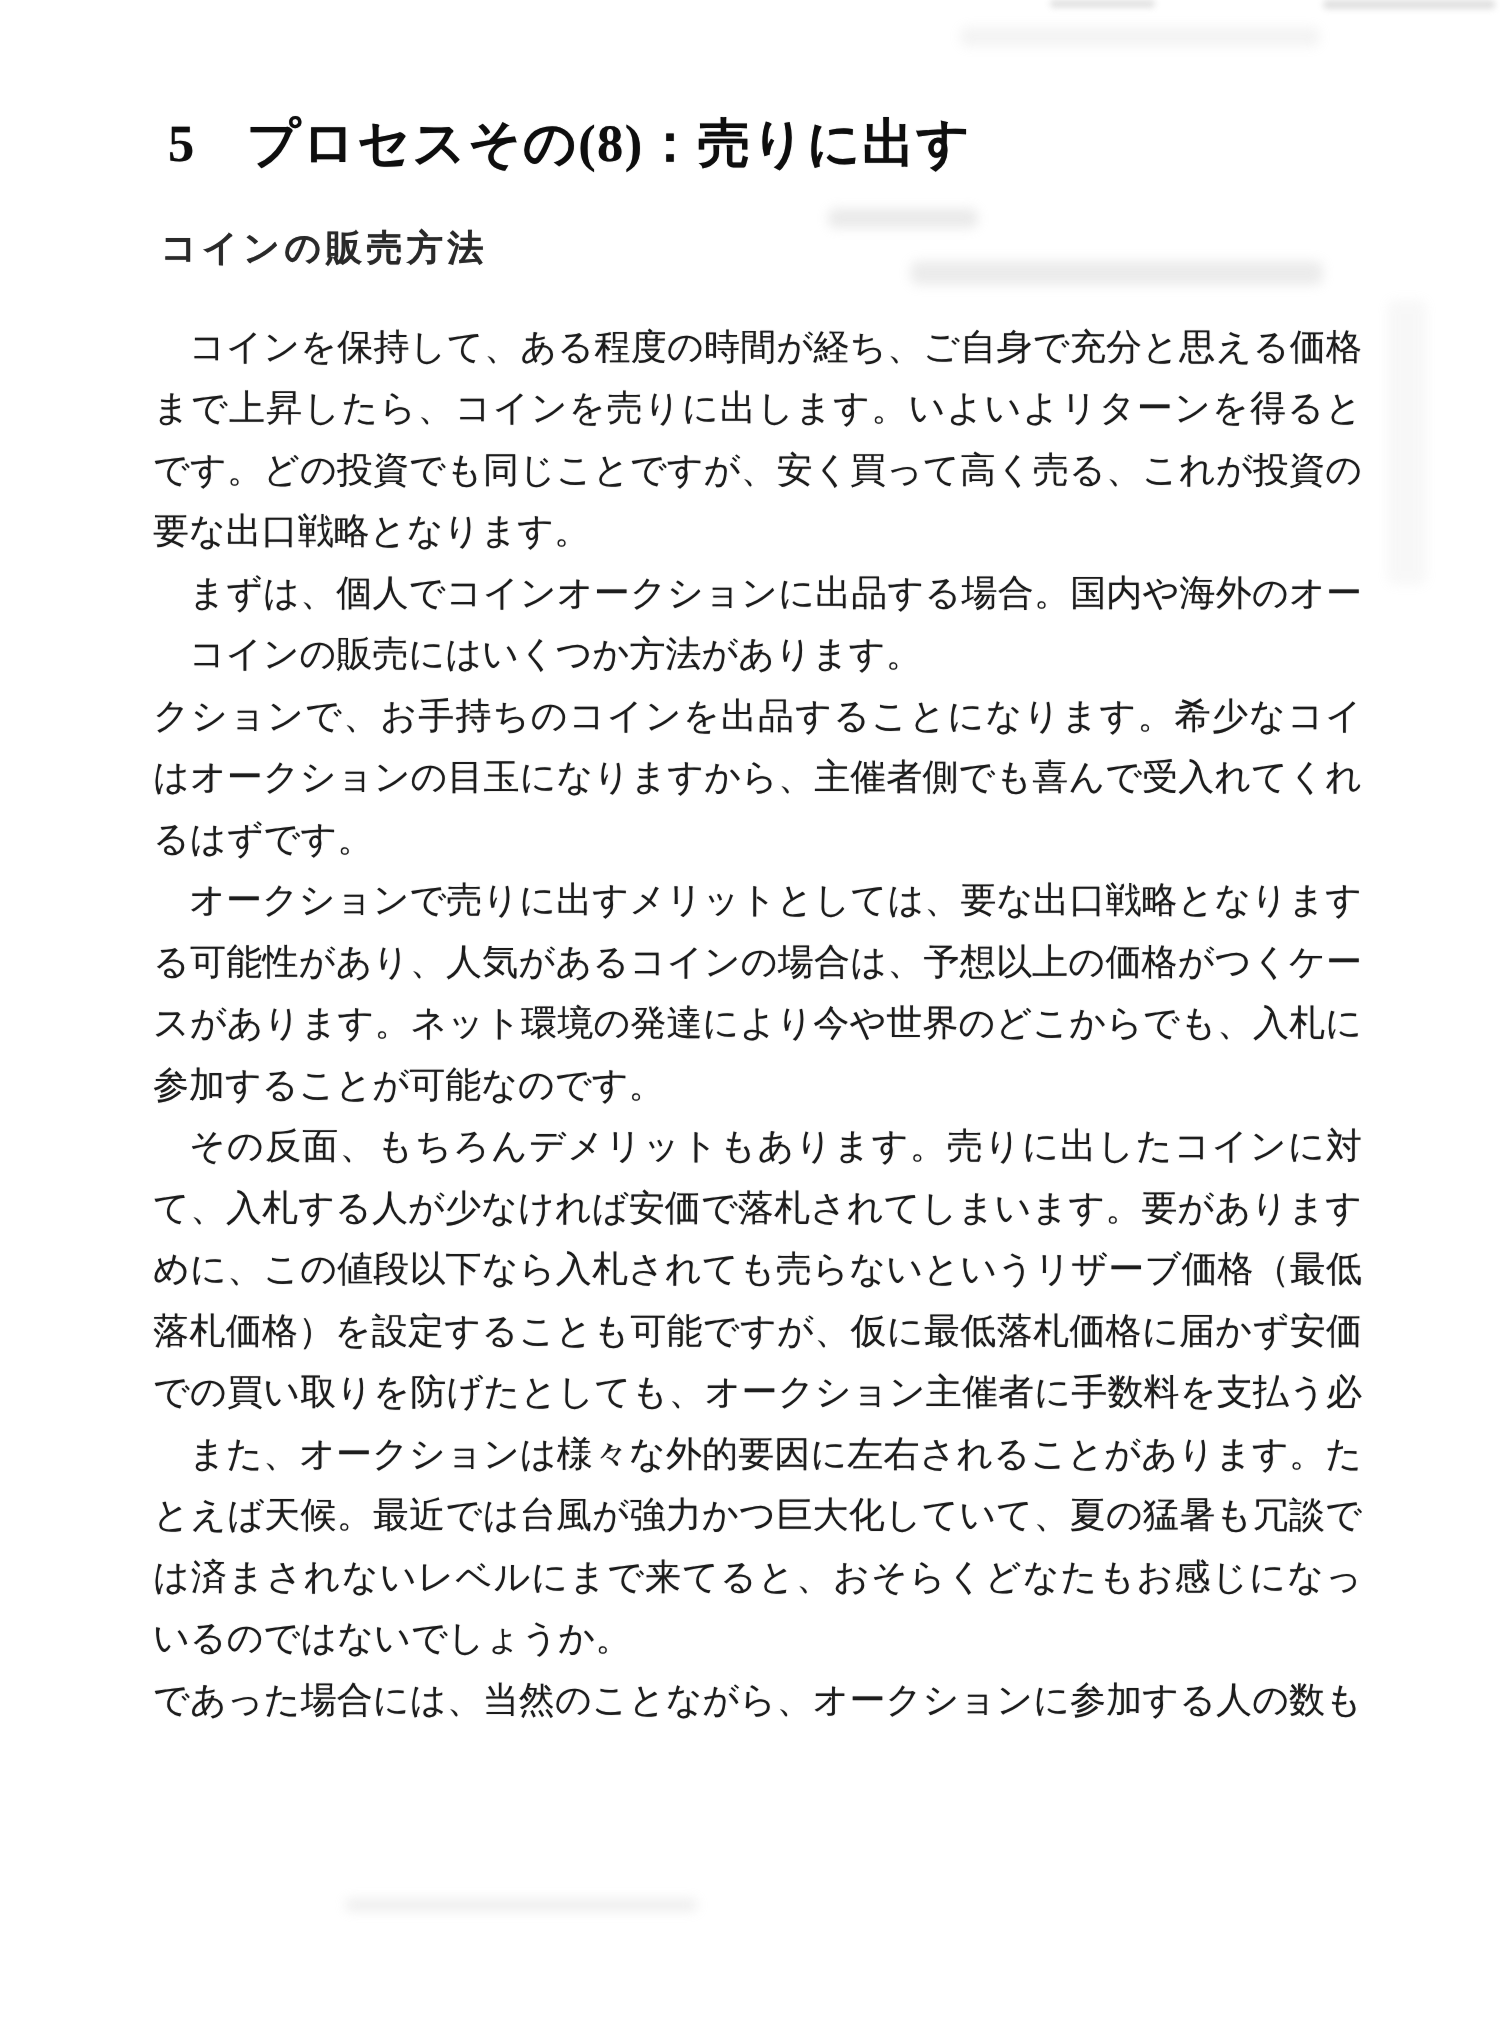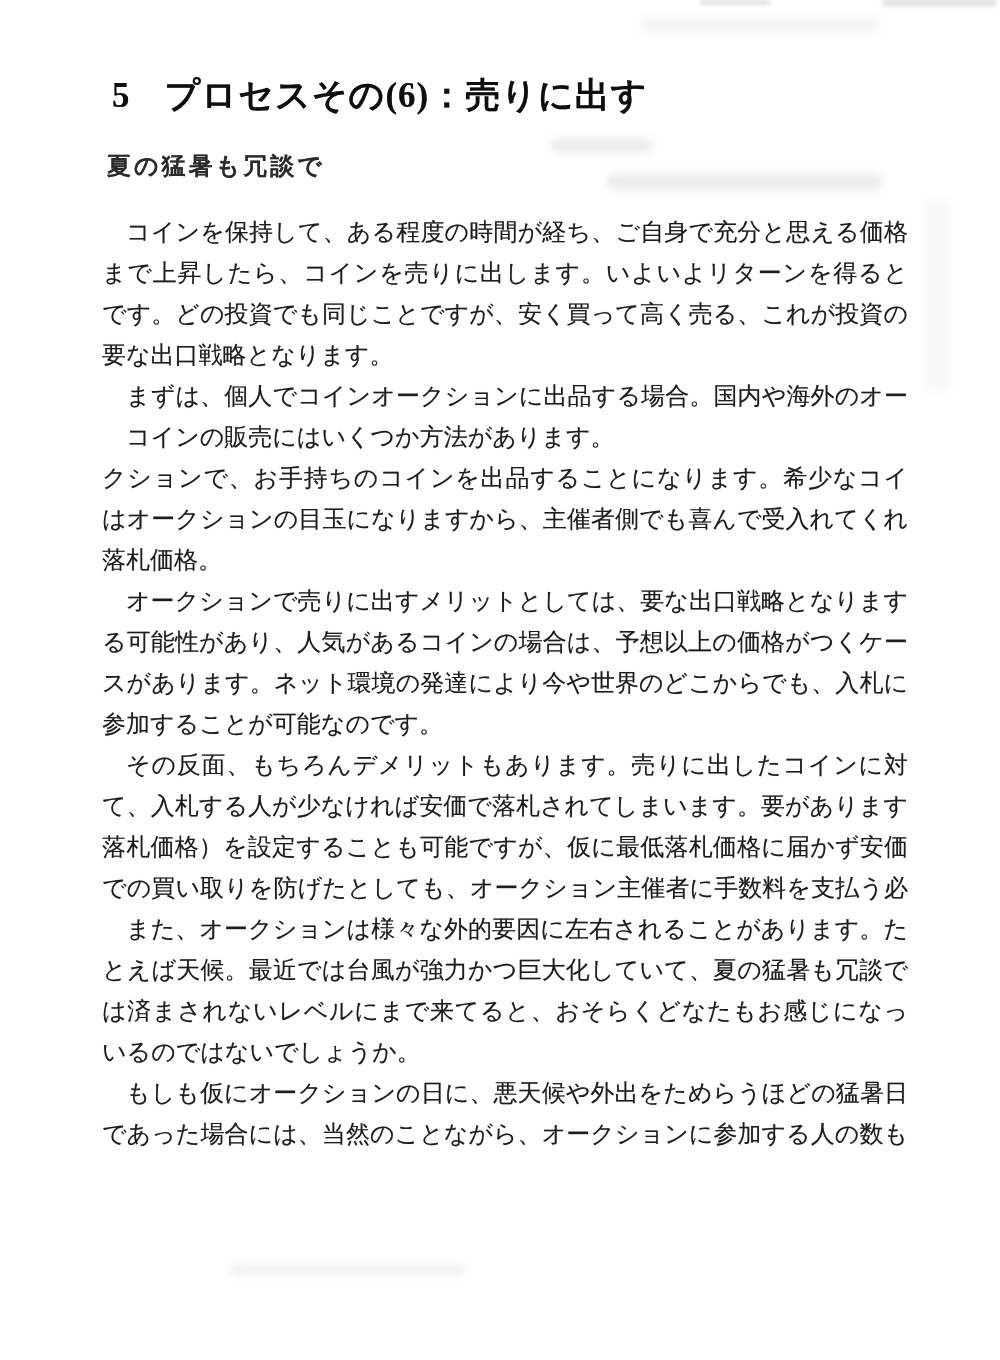--- a/index.html
+++ b/index.html
@@ -81,48 +81,48 @@
   .b5 { left: 230px; top: 1266px; width: 235px; height: 8px; opacity: .25; }
   .b6 { left: 700px; top: 0;     width: 70px;  height: 5px; opacity: .45; filter: blur(2px); }
   .b7 { left: 882px; top: 0;     width: 115px; height: 6px; opacity: .45; filter: blur(2px); }
 </style>
 </head>
 <body>
 
 <div class="page">
 
   <h1 class="chapter-heading">
-    <span class="ch-num">5</span><span class="ch-title">プロセスその(6)：売りに出す</span>
+    <span class="ch-num">5</span><span class="ch-title">プロセスその(8)：売りに出す</span>
   </h1>
 
-  <h2 class="section-heading">夏の猛暑も冗談で</h2>
+  <h2 class="section-heading">コインの販売方法</h2>
 
   <div class="body-text" id="article">
       <div class="line indent">コインを保持して、ある程度の時間が経ち、ご自身で充分と思える価格</div>
       <div class="line">まで上昇したら、コインを売りに出します。いよいよリターンを得るとき</div>
       <div class="line">です。どの投資でも同じことですが、安く買って高く売る、これが投資の</div>
       <div class="line par-end">要な出口戦略となります。</div>
       <div class="line indent">まずは、個人でコインオークションに出品する場合。国内や海外のオー</div>
       <div class="line indent par-end">コインの販売にはいくつか方法があります。</div>
       <div class="line">クションで、お手持ちのコインを出品することになります。希少なコイン</div>
       <div class="line">はオークションの目玉になりますから、主催者側でも喜んで受入れてくれ</div>
-      <div class="line par-end">落札価格。</div>
+      <div class="line par-end">るはずです。</div>
       <div class="line indent">オークションで売りに出すメリットとしては、要な出口戦略となります</div>
       <div class="line">る可能性があり、人気があるコインの場合は、予想以上の価格がつくケー</div>
       <div class="line">スがあります。ネット環境の発達により今や世界のどこからでも、入札に</div>
       <div class="line par-end">参加することが可能なのです。</div>
       <div class="line indent">その反面、もちろんデメリットもあります。売りに出したコインに対し</div>
       <div class="line">て、入札する人が少なければ安価で落札されてしまいます。要があります</div>
+      <div class="line">めに、この値段以下なら入札されても売らないというリザーブ価格（最低</div>
       <div class="line">落札価格）を設定することも可能ですが、仮に最低落札価格に届かず安価</div>
       <div class="line">での買い取りを防げたとしても、オークション主催者に手数料を支払う必</div>
       <div class="line indent">また、オークションは様々な外的要因に左右されることがあります。た</div>
       <div class="line">とえば天候。最近では台風が強力かつ巨大化していて、夏の猛暑も冗談で</div>
       <div class="line">は済まされないレベルにまで来てると、おそらくどなたもお感じになって</div>
       <div class="line par-end">いるのではないでしょうか。</div>
-      <div class="line indent">もしも仮にオークションの日に、悪天候や外出をためらうほどの猛暑日</div>
       <div class="line">であった場合には、当然のことながら、オークションに参加する人の数も</div>
     </div>
 
   <div class="bleed b1"></div>
   <div class="bleed b2"></div>
   <div class="bleed b3"></div>
   <div class="bleed b4"></div>
   <div class="bleed b5"></div>
   <div class="bleed b6"></div>
   <div class="bleed b7"></div>

